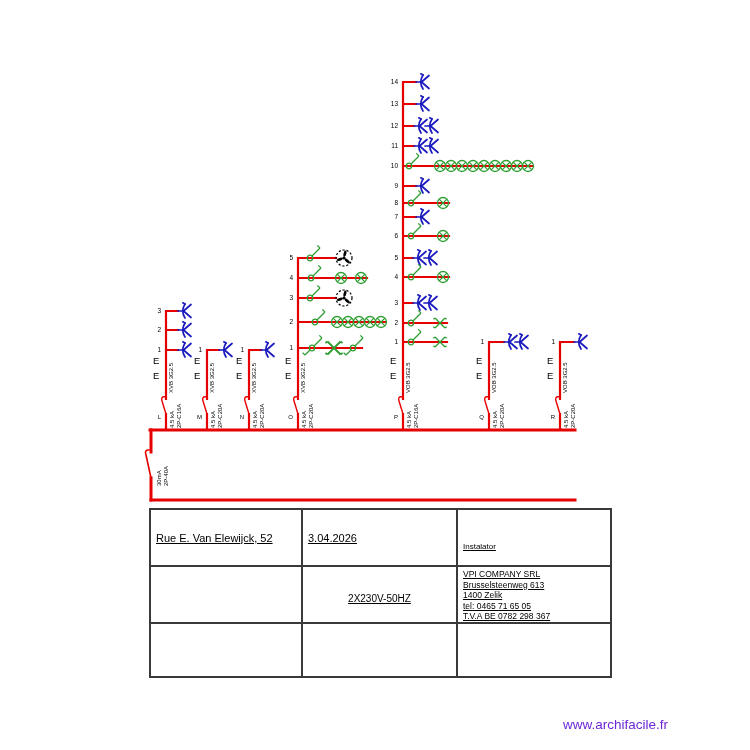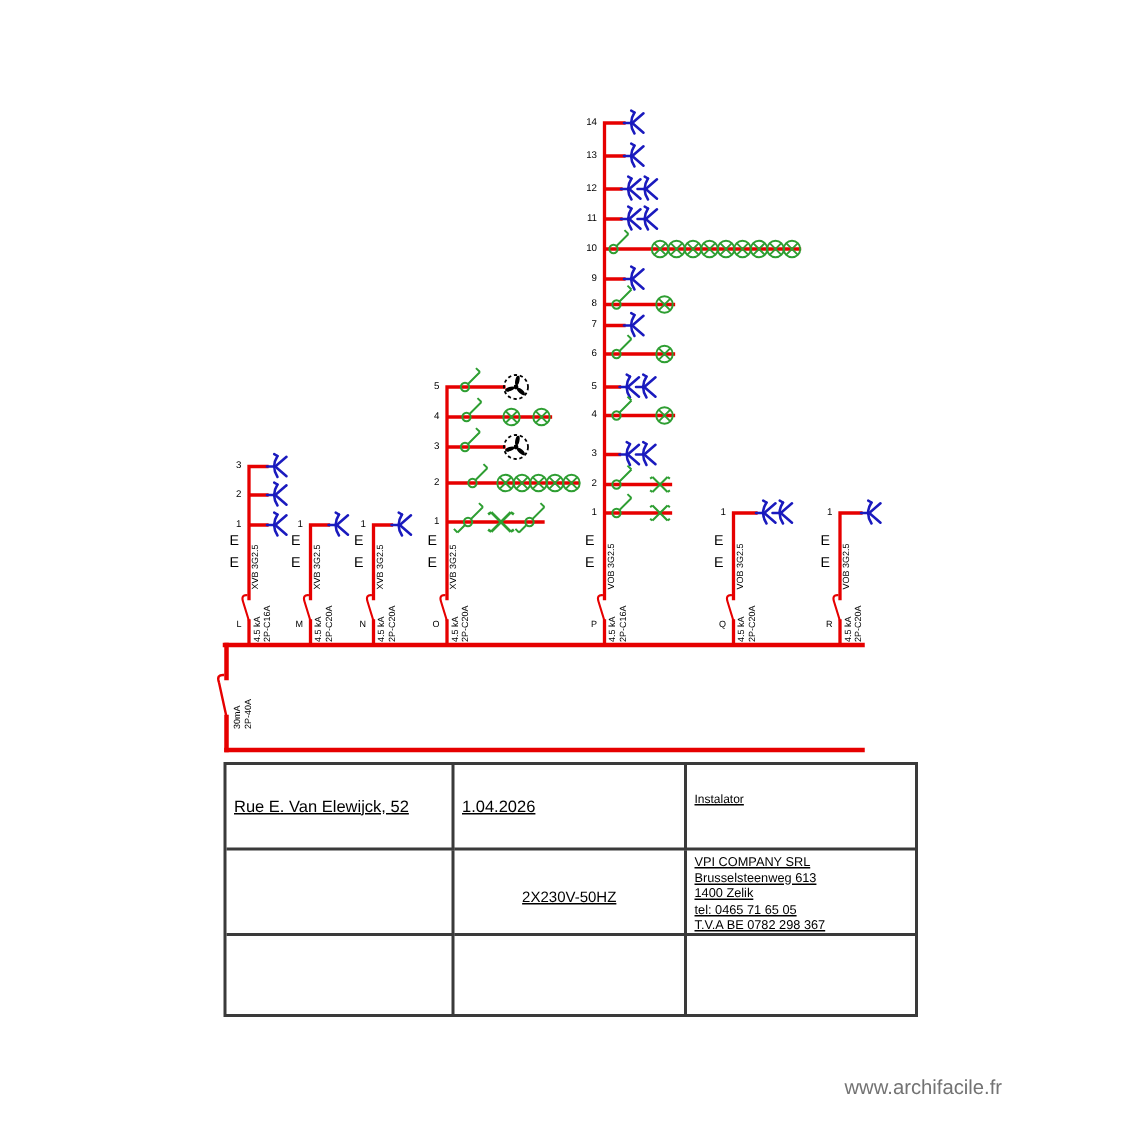--- a/index.html
+++ b/index.html
@@ -14,23 +14,23 @@
   .rot div{line-height:6.5px;}
   .tblock{position:absolute;left:149px;top:508px;width:463px;height:170px;border:2px solid #3a3a3a;
           box-sizing:border-box;display:grid;grid-template-columns:152px 155px 1fr;grid-template-rows:57px 57px 1fr;background:#fff;}
   .cell{border-right:2px solid #3a3a3a;border-bottom:2px solid #3a3a3a;box-sizing:border-box;
         padding:3px 5px;font-size:11px;overflow:hidden;text-decoration:underline;}
   .cell.lastcol{border-right:none;}
   .cell.lastrow{border-bottom:none;}
   .vcenter{display:flex;align-items:center;}
   .company{font-size:8.5px;line-height:10.5px;padding-top:2px;}
   .company .email{text-decoration:underline;}
-  .instal{padding-top:18px;font-size:8px;}
+  .instal{padding-top:32px;font-size:8px;}
   .volt{padding-top:26px;font-size:10px;text-align:center;}
-  .wm{position:absolute;left:563px;top:717px;font-size:13.5px;color:#737373;}
+  .wm{position:absolute;left:563px;top:717px;font-size:13.5px;color:#6d28d9;}
 </style>
 </head>
 <body>
 
 <div class="canvas">
 
   <svg width="750" height="750" viewBox="0 0 750 750">
     <defs>
       <g id="sock" stroke="#1a1abe" stroke-width="1.7" fill="none" stroke-linecap="round">
         <path d="M0,0 L5.5,0"></path>
@@ -258,21 +258,21 @@
   <div class="rot" style="left:156px;top:486px">
     <div>30mA</div>
     <div>2P-40A</div>
   </div>
 
   <div class="tblock">
     <div class="cell vcenter">
       <span>Rue E. Van Elewijck, 52</span>
     </div>
     <div class="cell vcenter">
-      <span>1.04.2026</span>
+      <span>3.04.2026</span>
     </div>
     <div class="cell lastcol instal">
       <span>Instalator</span>
     </div>
     <div class="cell"></div>
     <div class="cell volt">
       <span>2X230V-50HZ</span>
     </div>
     <div class="cell lastcol company">
       <div>VPI COMPANY SRL</div>

